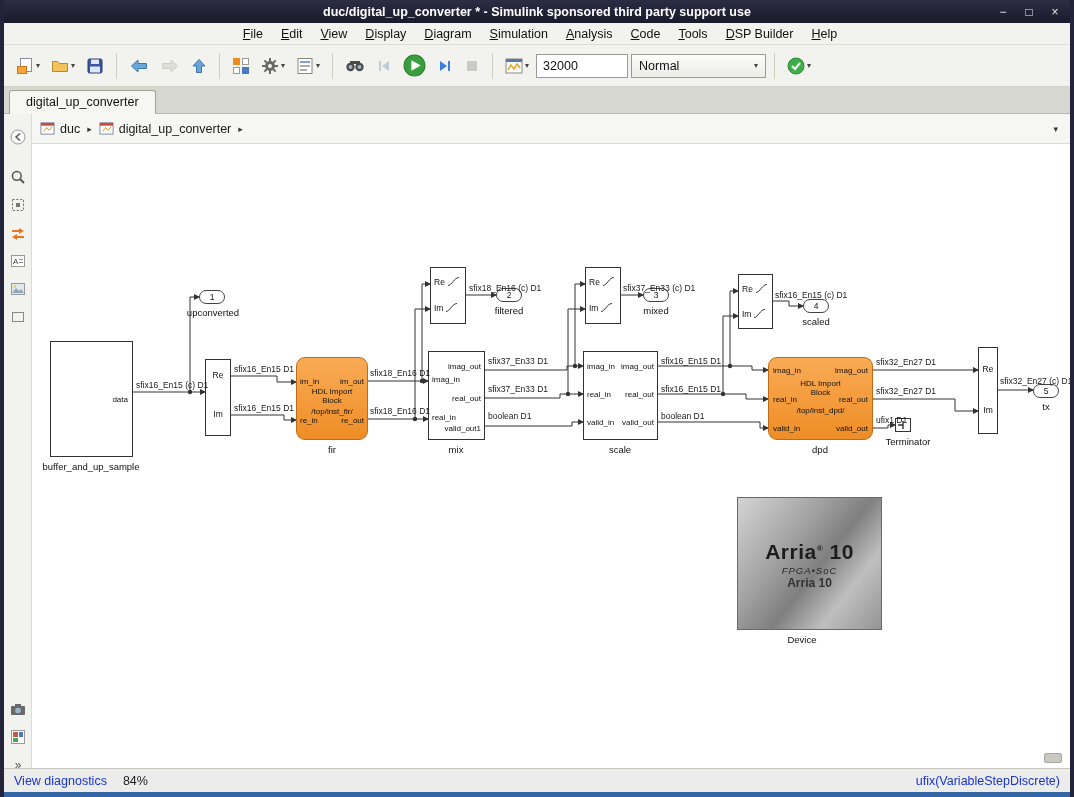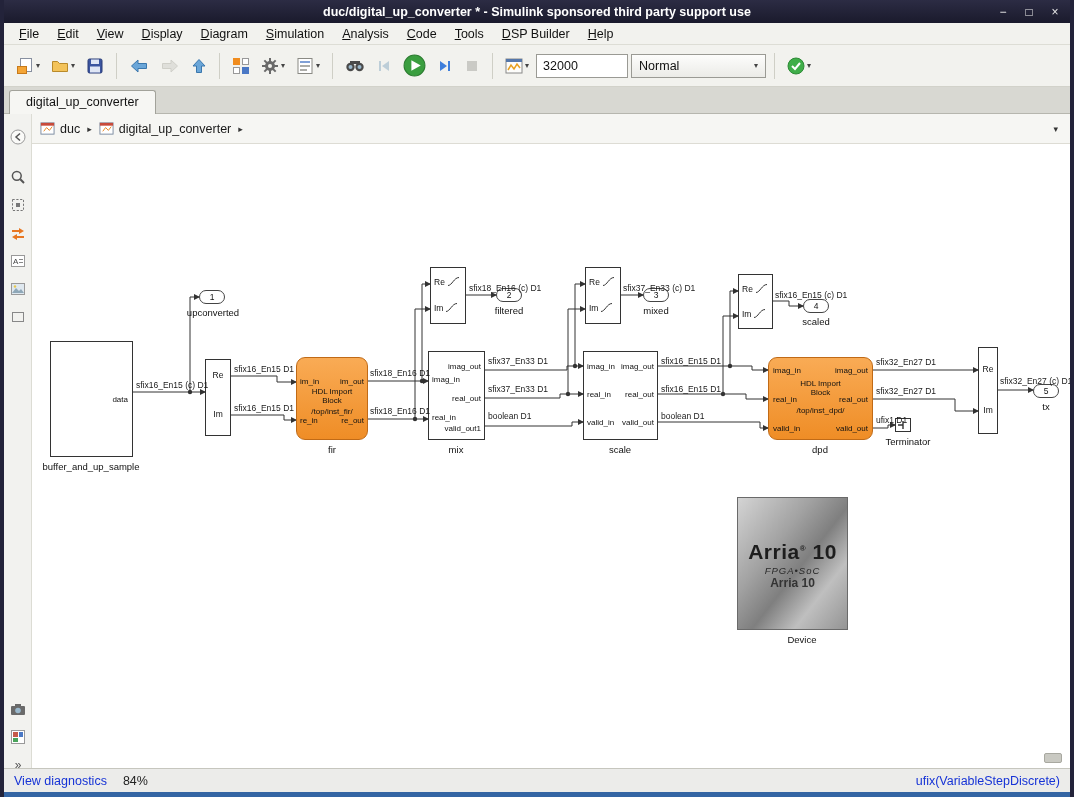--- a/index.html
+++ b/index.html
@@ -21,21 +21,21 @@
     height:23px; flex:0 0 23px; position:relative;
     background:linear-gradient(#2c2c44,#1a1a2c);
     display:flex; align-items:center; justify-content:center;
   }
   .title-text { color:#fff; font-size:12.5px; font-weight:bold; }
   .win-controls { position:absolute; right:8px; top:0; height:100%; display:flex; align-items:center; gap:12px; }
   .wbtn { color:#e8e8e8; font-size:12px; width:14px; text-align:center; cursor:default; }
   
   .menubar {
     height:22px; flex:0 0 22px; background:#f2f2ee; border-bottom:1px solid #ddddd5;
-    display:flex; align-items:center; padding-left:6px; font-size:12.5px; color:#111;
+    display:flex; align-items:center; padding-left:6px; font-size:12.5px; color:#111;justify-content:center;
   }
   .menu-item { display:inline-block; padding:2px 9px; }
   .menu-item::first-letter { text-decoration:underline; }
   
   .toolbar {
     height:42px; flex:0 0 42px; background:#f2f2ee; border-bottom:1px solid #d2d2ca;
     display:flex; align-items:center; padding:0 8px; gap:3px;
   }
   .tbtn { height:30px; display:flex; align-items:center; justify-content:center; gap:2px; padding:0 4px; border-radius:2px; }
   .tbtn.dis { opacity:.45; }
@@ -523,21 +523,21 @@
         </div>
         <div class="cap" style="left:876px;top:292px">Terminator</div>
 
         <div class="blk" style="left:946px;top:203px;width:20px;height:87px">
           <span class="rlab" style="top:16px">Re</span>
           <span class="rlab" style="top:57px">Im</span>
         </div>
         <div class="pill" style="left:1001px;top:240px"><span>5</span></div>
         <div class="cap" style="left:1014px;top:257px">tx</div>
 
-        <div class="device" style="left:705px;top:353px;width:111px;height:133px">
+        <div class="device" style="left:705px;top:353px;width:145px;height:133px">
           <div class="dev-brand"><span>Arria</span><sup class="dev-reg">®</sup>&nbsp;<span>10</span></div>
           <div class="dev-family">FPGA•SoC</div>
           <div class="dev-small">Arria 10</div>
         </div>
         <div class="cap" style="left:770px;top:490px">Device</div>
 
         <span class="sig" style="left:104px;top:236px">sfix16_En15 (c) D1</span>
         <span class="sig" style="left:202px;top:220px">sfix16_En15 D1</span>
         <span class="sig" style="left:202px;top:259px">sfix16_En15 D1</span>
         <span class="sig" style="left:338px;top:224px">sfix18_En16 D1</span>

